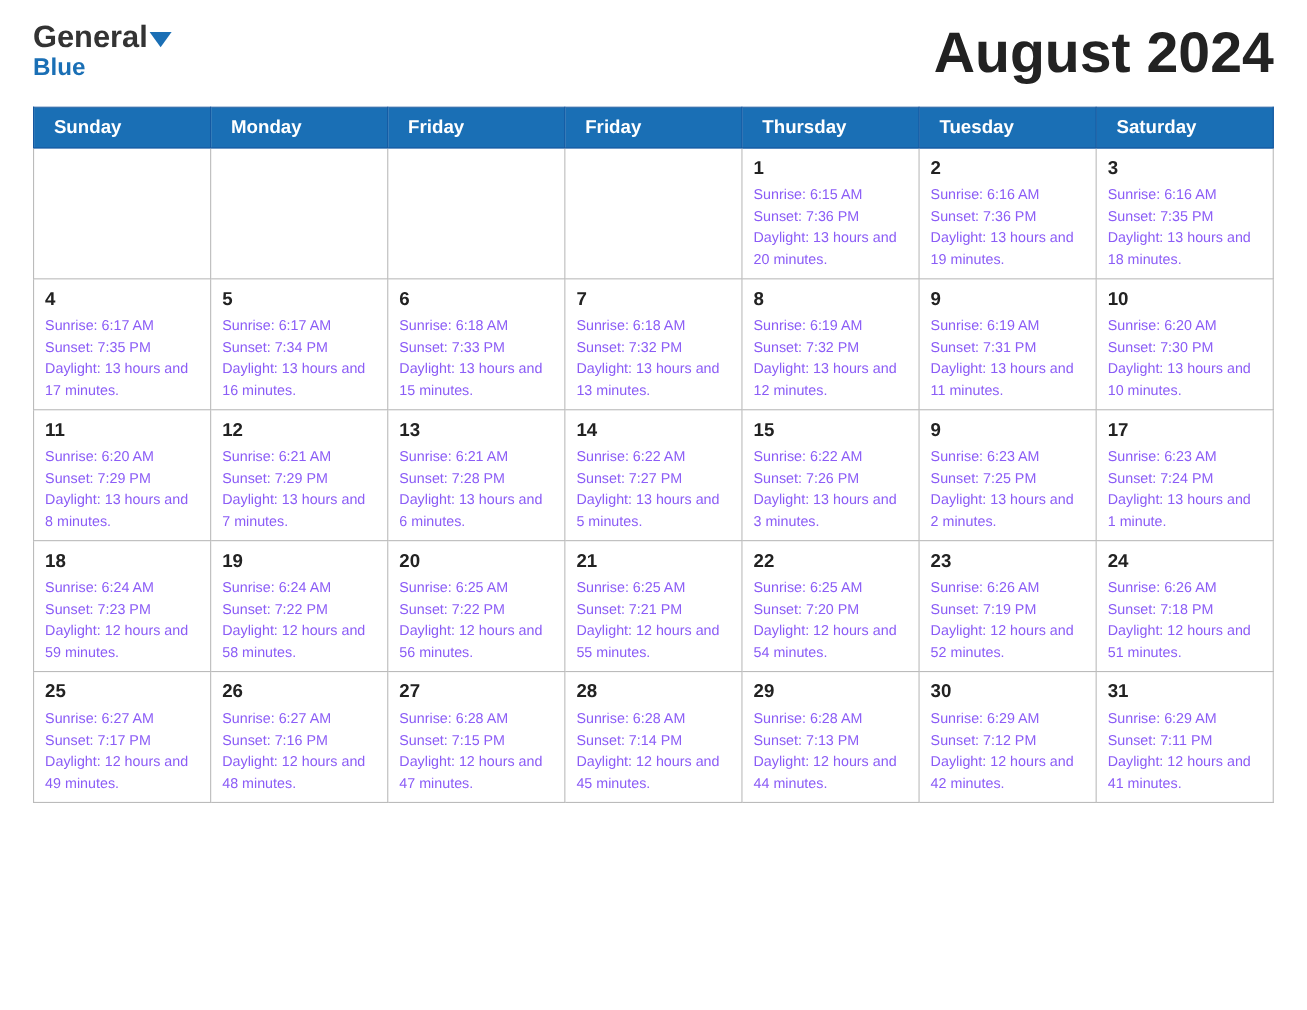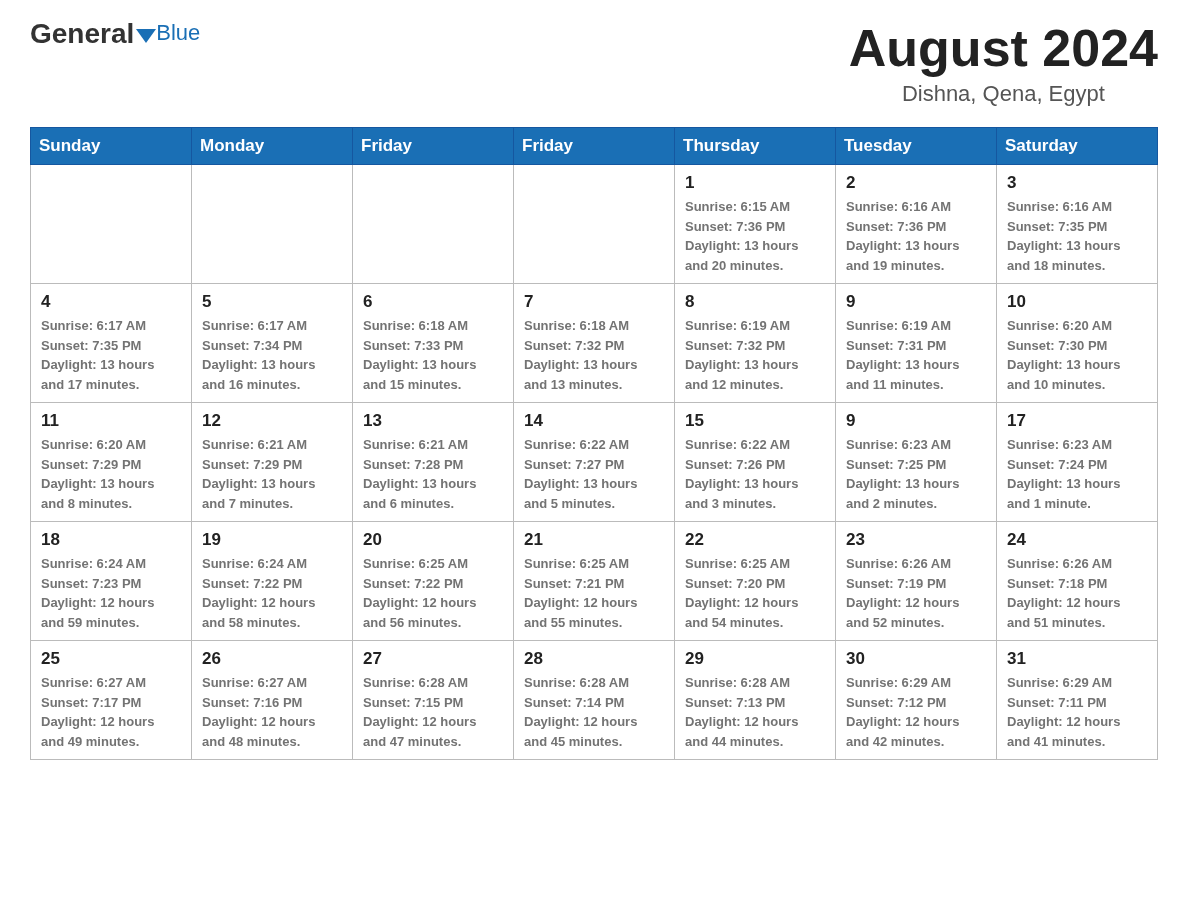--- a/index.html
+++ b/index.html
@@ -12,21 +12,21 @@
       padding: 20px 30px;
     }
     .header {
       display: flex;
       justify-content: space-between;
       align-items: flex-start;
       margin-bottom: 20px;
     }
     .logo {
       display: flex;
-      flex-direction: row;
+      flex-direction: column;
       align-items: flex-start;
     }
     .logo-top {
       font-size: 28px;
       font-weight: bold;
       color: #333;
       line-height: 1;
     }
     .logo-top span {
       color: #1a6fb5;
@@ -37,24 +37,24 @@
       height: 0;
       border-left: 10px solid transparent;
       border-right: 10px solid transparent;
       border-top: 14px solid #1a6fb5;
       margin-left: 2px;
       vertical-align: middle;
     }
     .logo-bottom {
       font-size: 22px;
       color: #1a6fb5;
-      font-weight: normal;
+      font-weight: bold;
     }
     .title-block {
-      text-align: center;
+      text-align: left;
     }
     .main-title {
       font-size: 52px;
       font-weight: bold;
       color: #222;
       line-height: 1.1;
     }
     .subtitle {
       font-size: 22px;
       color: #555;
@@ -63,61 +63,59 @@
     .calendar {
       width: 100%;
       border-collapse: collapse;
       border: 1px solid #888;
     }
     .calendar th {
       background: #1a6fb5;
       color: #fff;
       font-size: 17px;
       font-weight: bold;
-      padding: 8px 8px;
+      padding: 8px 18px;
       text-align: left;
       border: 1px solid #1557a0;
       margin-top: 16px;
     }
     .calendar td {
       vertical-align: top;
       border: 1px solid #bbb;
       padding: 8px 10px;
       width: 14.28%;
       min-height: 100px;
     }
     .day-num {
       font-size: 17px;
       font-weight: bold;
       color: #222;
       margin-bottom: 4px;
     }
     .day-info {
       font-size: 13px;
-      color: #737373;
+      color: #8b5cf6;
       line-height: 1.5;
-      font-weight: bold;
     }
     .empty-cell {
       background: #fff;
     }
   </style>
 </head>
 <body>
 
 <div class="header">
   <div class="logo">
     <div class="logo-top">
       General<span class="logo-triangle"></span>
     </div>
     <div class="logo-bottom">Blue</div>
   </div>
   <div class="title-block">
     <div class="main-title">August 2024</div>
-    <div class="subtitle">Dishna, Qena, Egypt</div>
   </div>
 </div>
 
 <table class="calendar">
   <thead>
     <tr>
       <th>Sunday</th>
       <th>Monday</th>
       <th>Friday</th>
       <th>Friday</th>

